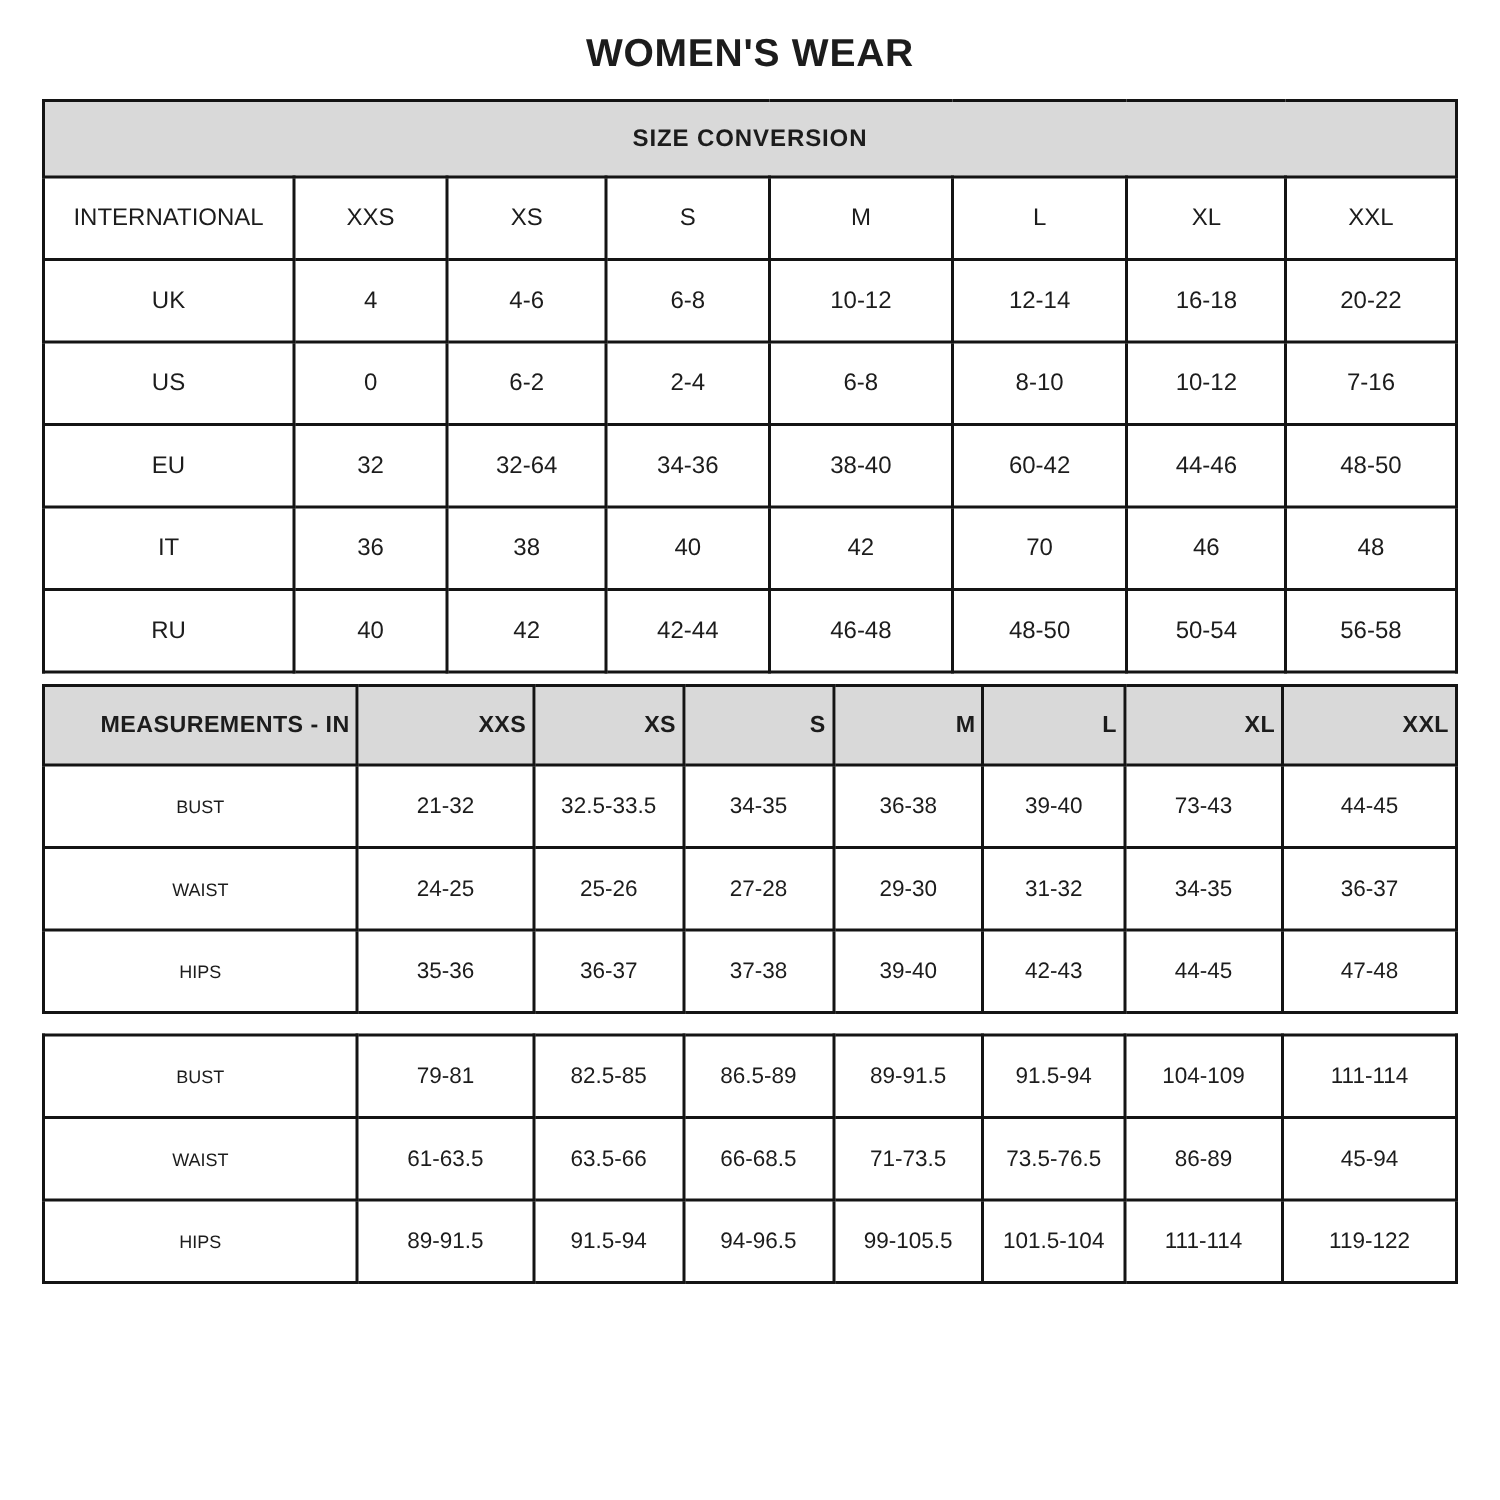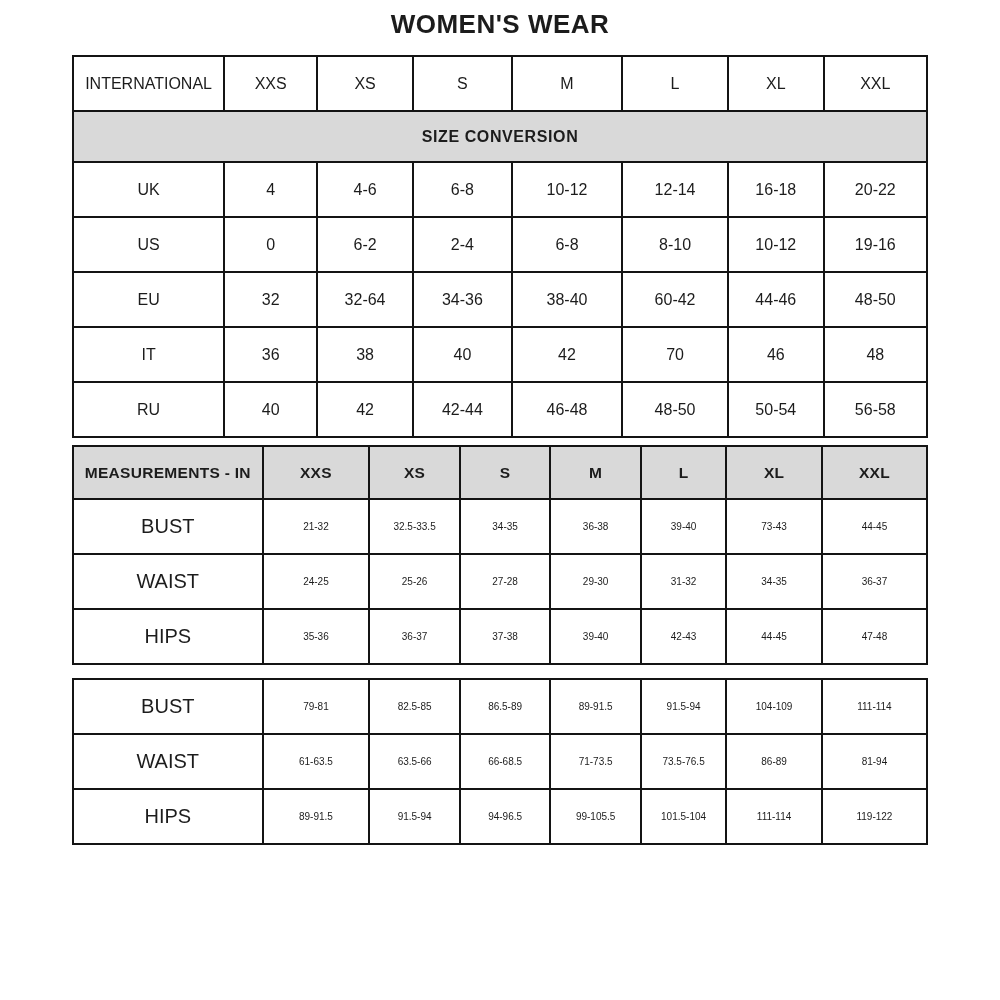--- a/index.html
+++ b/index.html
@@ -3,21 +3,21 @@
 <meta charset="utf-8">
 <style>
   * { box-sizing: border-box; }
   html, body {
     margin: 0; padding: 0;
     width: 1000px; height: 1000px;
     background: #ffffff;
     font-family: "Liberation Sans", sans-serif;
     color: #1c1c1c;
   }
-  .page { width: 856px; margin: 0 auto; padding-top: 3px; }
+  .page { width: 944px; margin: 0 auto; padding-top: 14px; }
   .page-title {
     text-align: center;
     font-size: 26px;
     font-weight: 700;
     letter-spacing: 0.5px;
     margin: 6px 0 15px 0;
   }
   table {
     width: 100%;
     border-collapse: collapse;
@@ -46,75 +46,76 @@
   
   .measure { margin-bottom: 13px; }
   .measure td { height: 55px; }
   .measure td.head-label,
   .measure td.size-head {
     background: #d9d9d9;
     font-weight: 700;
     font-size: 15.5px;
     height: 53px;
     letter-spacing: 0.3px;
-  }
-  .measure td.row-label { font-size: 20px; margin-left: 12px; }
-  .measure td.val { font-size: 10px; }
+    text-align: right;
+  }
+  .measure td.row-label { font-size: 12px; margin-left: 12px; }
+  .measure td.val { font-size: 15px; }
 </style>
 </head>
 <body>
 
 <div class="page">
 
   <h1 class="page-title">WOMEN'S WEAR</h1>
 
   <table class="conversion">
     <colgroup>
       <col style="width:17.7%">
       <col style="width:10.9%">
         <col style="width:11.2%">
         <col style="width:11.6%">
       <col style="width:12.9%">
         <col style="width:12.4%">
         <col style="width:11.2%">
       <col style="width:12.1%">
     </colgroup>
     <tbody>
+        <tr>
+          <td colspan="8" class="banner">SIZE CONVERSION</td>
+        </tr>
         <tr>
           <td class="head-label">INTERNATIONAL</td>
           <td class="size-head">XXS</td>
           <td class="size-head">XS</td>
           <td class="size-head">S</td>
           <td class="size-head">M</td>
           <td class="size-head">L</td>
           <td class="size-head">XL</td>
           <td class="size-head">XXL</td>
         </tr>
         <tr>
-          <td colspan="8" class="banner">SIZE CONVERSION</td>
-        </tr>
-        <tr>
           <td class="row-label">UK</td>
           <td class="val">4</td>
           <td class="val">4-6</td>
           <td class="val">6-8</td>
           <td class="val">10-12</td>
           <td class="val">12-14</td>
           <td class="val">16-18</td>
           <td class="val">20-22</td>
         </tr>
         <tr>
           <td class="row-label">US</td>
           <td class="val">0</td>
           <td class="val">6-2</td>
           <td class="val">2-4</td>
           <td class="val">6-8</td>
           <td class="val">8-10</td>
           <td class="val">10-12</td>
-          <td class="val">19-16</td>
+          <td class="val">7-16</td>
         </tr>
         <tr>
           <td class="row-label">EU</td>
           <td class="val">32</td>
           <td class="val">32-64</td>
           <td class="val">34-36</td>
           <td class="val">38-40</td>
           <td class="val">60-42</td>
           <td class="val">44-46</td>
           <td class="val">48-50</td>
@@ -220,21 +221,21 @@
           <td class="val">111-114</td>
         </tr>
         <tr>
           <td class="row-label">WAIST</td>
           <td class="val">61-63.5</td>
           <td class="val">63.5-66</td>
           <td class="val">66-68.5</td>
           <td class="val">71-73.5</td>
           <td class="val">73.5-76.5</td>
           <td class="val">86-89</td>
-          <td class="val">81-94</td>
+          <td class="val">45-94</td>
         </tr>
         <tr>
           <td class="row-label">HIPS</td>
           <td class="val">89-91.5</td>
           <td class="val">91.5-94</td>
           <td class="val">94-96.5</td>
           <td class="val">99-105.5</td>
           <td class="val">101.5-104</td>
           <td class="val">111-114</td>
           <td class="val">119-122</td>

